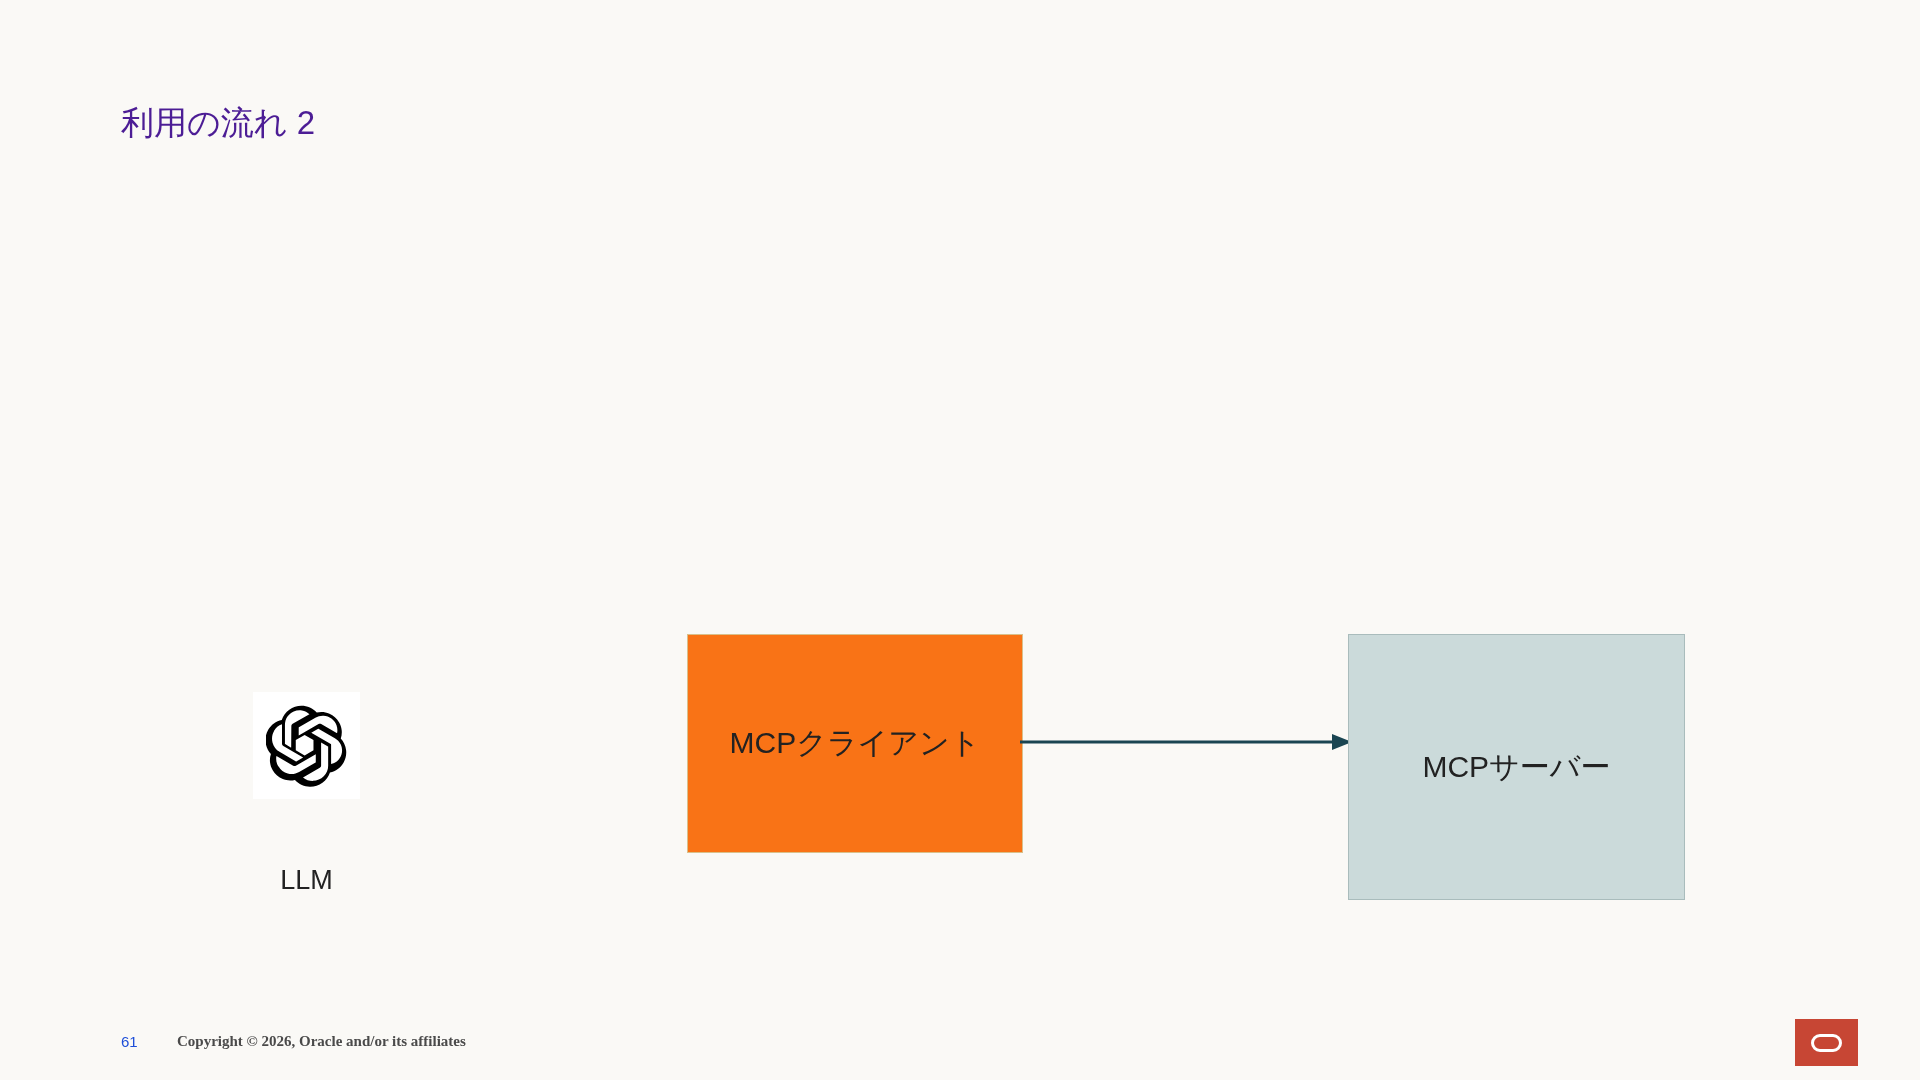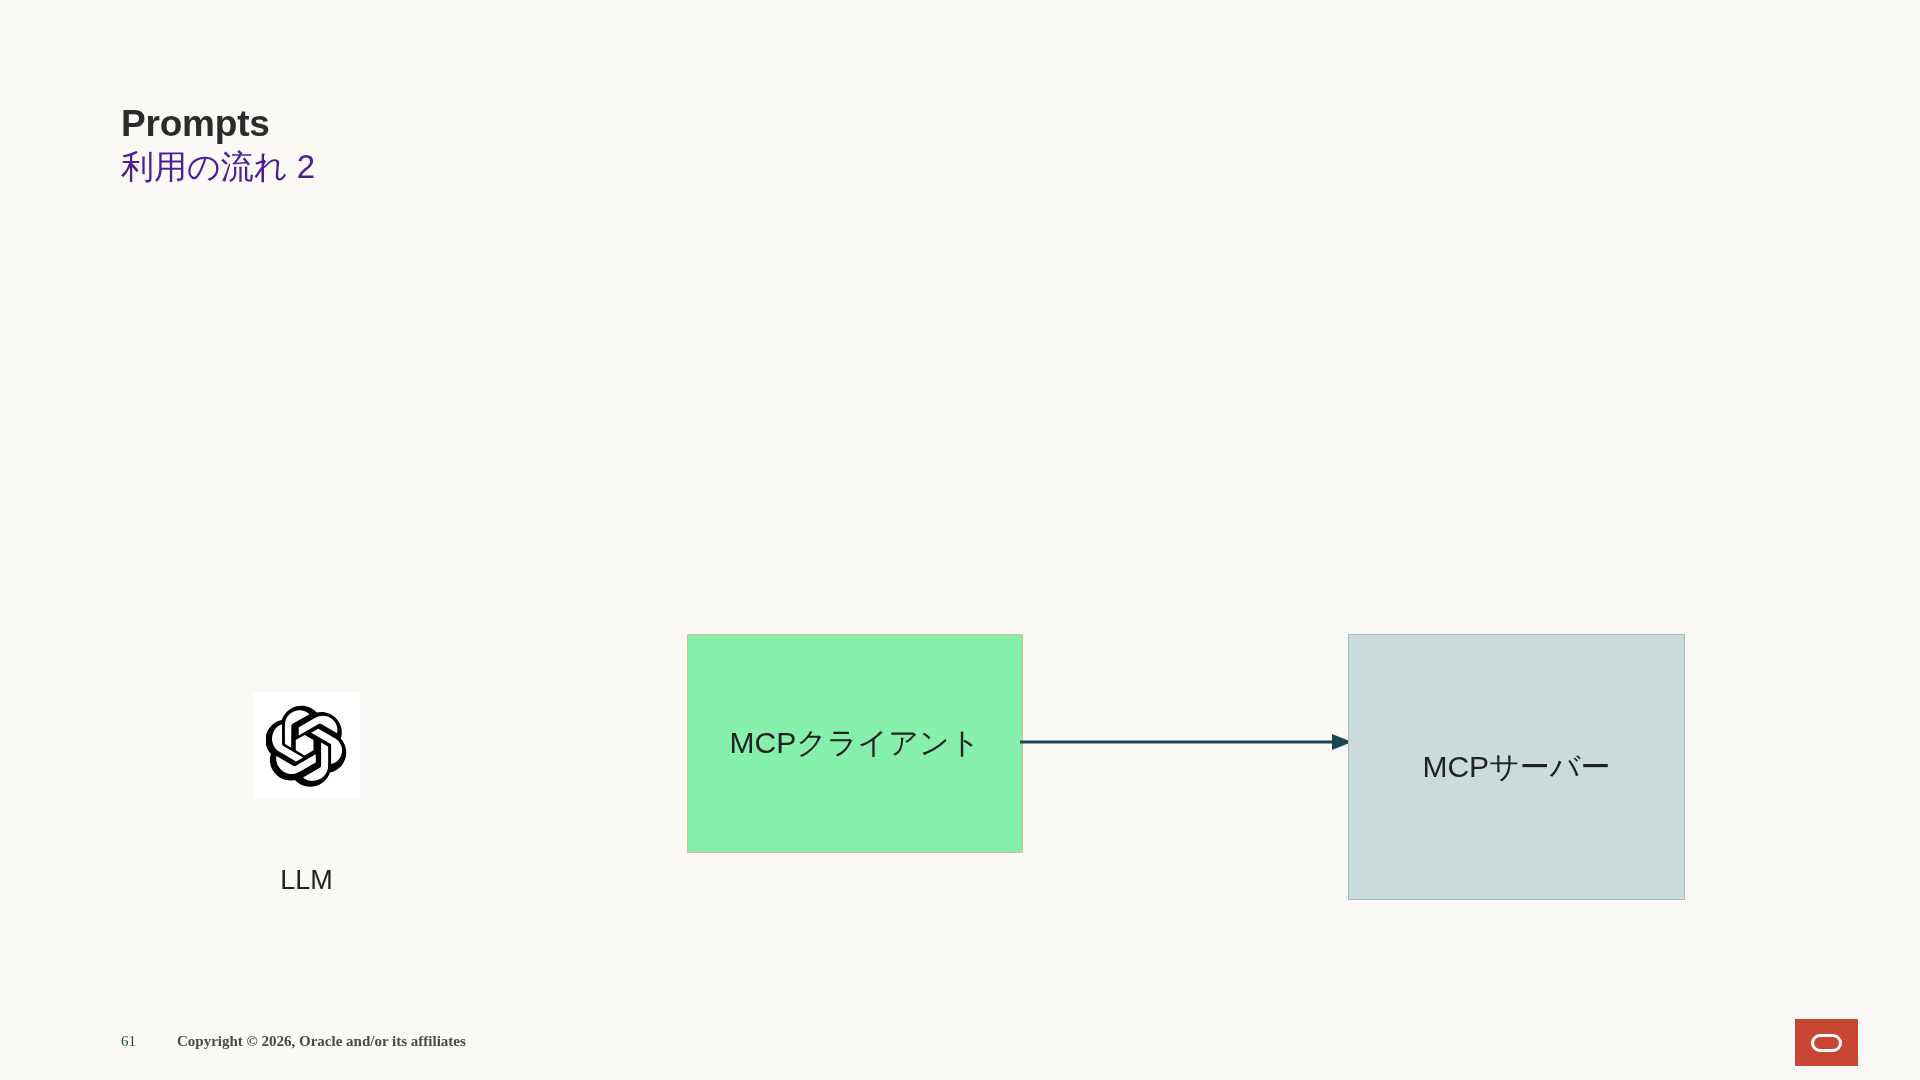--- a/index.html
+++ b/index.html
@@ -40,21 +40,21 @@
   }
 
   
   .flowbox {
     position:absolute;
     display:flex; align-items:center; justify-content:center;
     font-size:30px; color:#222222; white-space:nowrap;
   }
   .box-client {
     left:687px; top:634px; width:336px; height:219px;
-    background:#86efac; border:1px solid #d9c08a;
+    background:#f97316; border:1px solid #d9c08a;
   }
   .box-server {
     left:1348px; top:634px; width:337px; height:266px;
     background:#cbdada; border:1px solid #a9bcbc;
   }
 
   
   .arrow-svg { position:absolute; left:1020px; top:726px; width:334px; height:32px; }
 
   
@@ -64,22 +64,22 @@
     display:flex; align-items:center; justify-content:center;
   }
   .llm-label {
     position:absolute; left:253px; top:853px; width:107px;
     text-align:center; font-size:27px; color:#222222;margin-top:12px;
   }
 
   
   .footer-page {
     position:absolute; left:121px; top:1033px;
-    font-size:15px; color:#14532d;
-    font-family:Liberation Serif, serif;
+    font-size:15px; color:#1d4ed8;
+    font-family:Liberation Sans, sans-serif;
   }
   .footer-copy {
     position:absolute; left:177px; top:1033px;
     font-size:15px; color:#4a4a4a;
     font-family:"Liberation Serif","DejaVu Serif",serif;
     white-space:nowrap;
     font-weight:bold;
   }
   .oracle-badge {
     position:absolute; left:1795px; top:1019px;
@@ -90,21 +90,20 @@
     width:31px; height:18px; border:3.5px solid #ffffff;
     border-radius:9px;
   }
 </style>
 </head>
 <body>
 
 <div class="slide">
 
   <div class="title-block">
-    <div class="title-main">Prompts</div>
     <div class="title-sub">利用の流れ 2</div>
   </div>
 
 
 
   <div class="flowbox box-client">
     <span>MCPクライアント</span>
   </div>
 
   <svg class="arrow-svg" viewBox="0 0 334 32">

